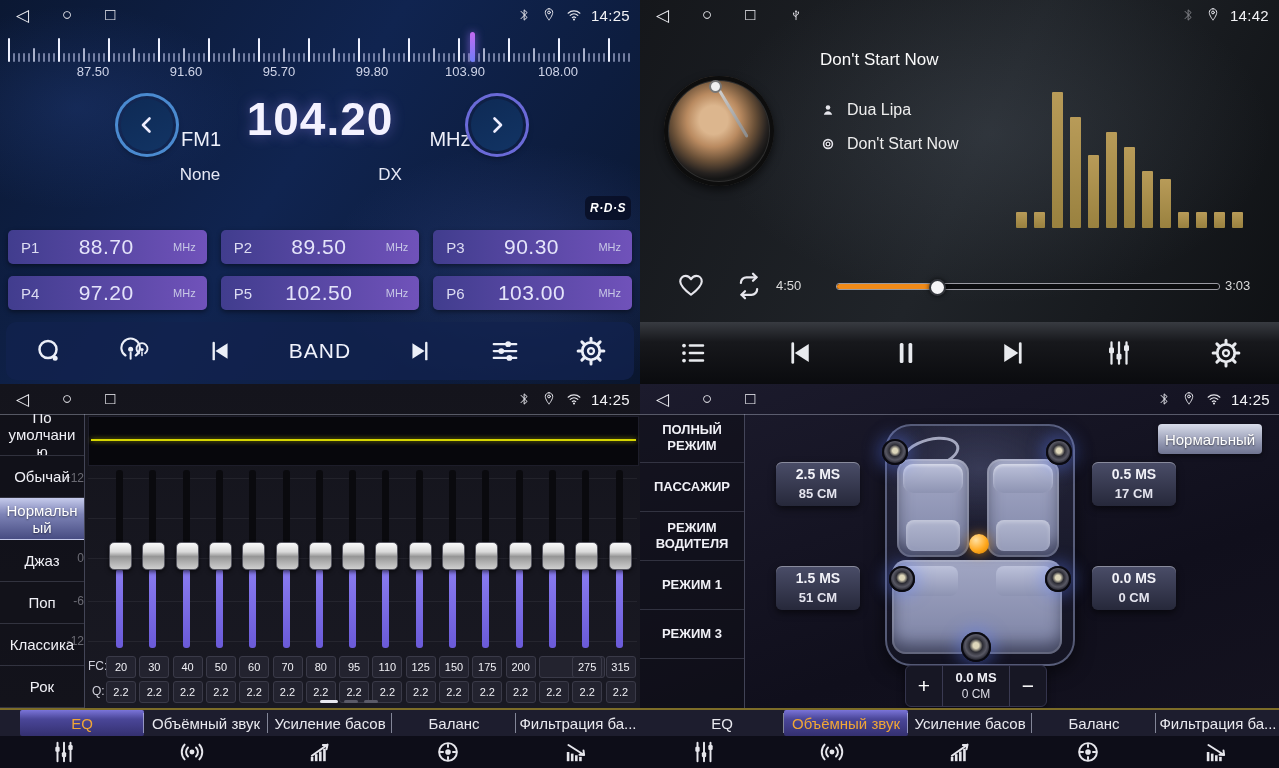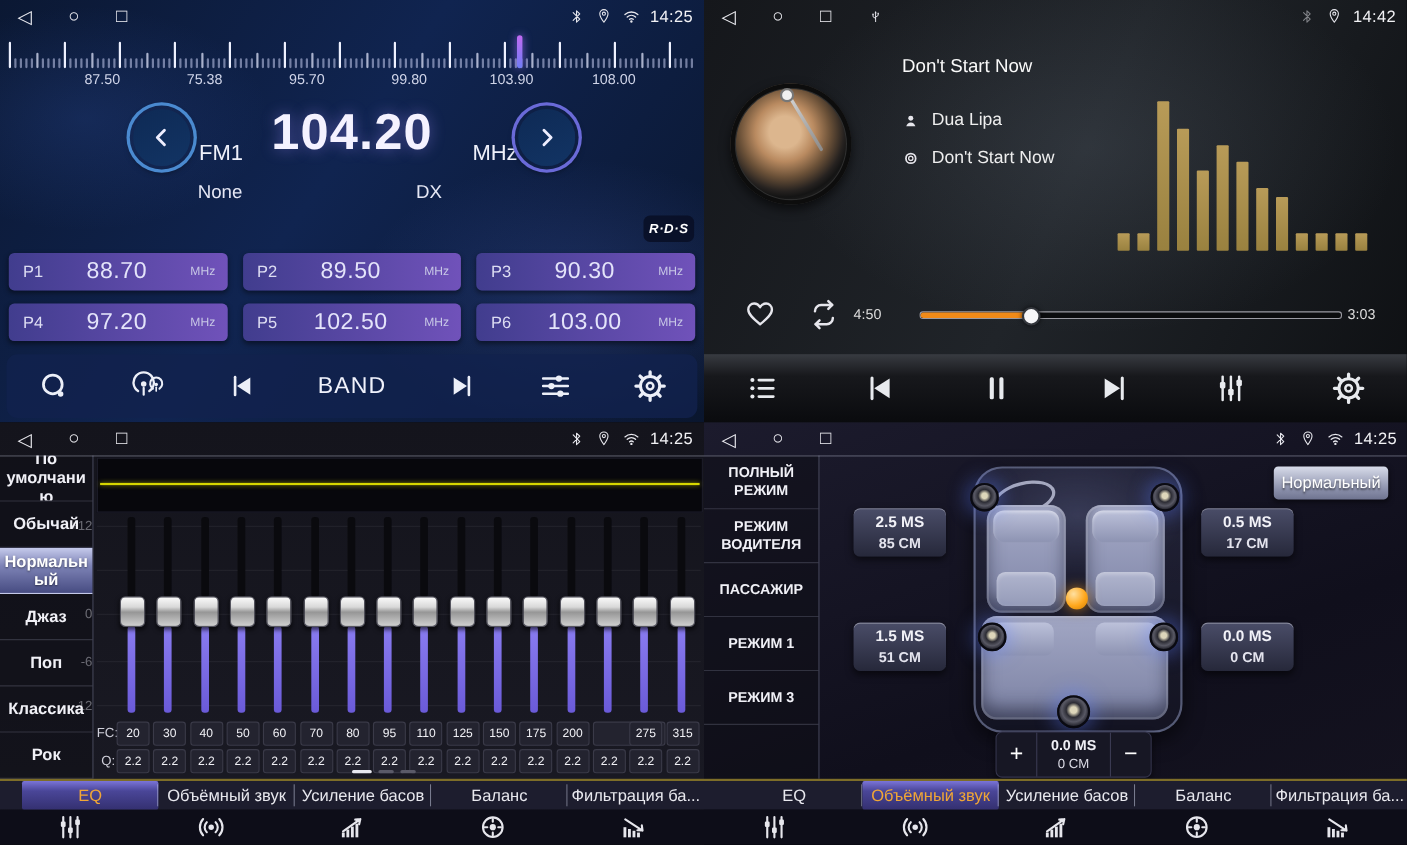--- a/index.html
+++ b/index.html
@@ -91,21 +91,21 @@
     background:#f6f6f8;border:2px solid #33363c;box-shadow:0 0 5px rgba(0,0,0,.7);}
   #pl-toolbar{position:absolute;left:0;top:322px;width:100%;height:62px;
     background:linear-gradient(180deg,#383b41,#17181c 32%,#0a0b0e);
     display:flex;align-items:center;justify-content:space-around;}
   #pl-toolbar .ic{cursor:pointer;color:#e8eaee;}
 
   
   .top-line{position:absolute;left:0;top:30px;right:0;height:1px;background:rgba(215,220,240,.35);z-index:4;}
   .side{position:absolute;left:0;top:30px;bottom:60px;background:rgba(14,14,22,.55);
     border-right:1px solid rgba(160,165,200,.35);z-index:3;}
-  #eq-side{width:84px;font-weight:bold;} #snd-side{width:104px;}
+  #eq-side{width:84px;} #snd-side{width:104px;}
   .side-item{display:flex;align-items:center;justify-content:center;text-align:center;
     color:#f0f0f6;cursor:pointer;border-bottom:1px solid rgba(200,205,235,.18);
     overflow:hidden;padding:0 4px;overflow-wrap:anywhere;}
   #eq-side .side-item{height:41px;font-size:15px;line-height:17px;}
   #snd-side .side-item{height:48px;font-size:13px;font-weight:bold;line-height:16px;}
   .side-item.sel{background:linear-gradient(180deg,#c6cbec 0%,#7d83b6 40%,#474c82 100%);
     color:#fff;text-shadow:0 1px 2px rgba(0,0,0,.5);}
   #eq-curve{position:absolute;left:88px;top:32px;width:549px;height:48px;background:#07070c;
     border:1px solid #1d1d2a;}
   #eq-curve .yline{position:absolute;left:2px;right:2px;top:22px;height:2px;background:#d6d600;
@@ -345,21 +345,21 @@
         <div class="tick" style="left: 595px;"></div>
         <div class="tick t3" style="left: 600px;"></div>
         <div class="tick" style="left: 605px;"></div>
         <div class="tick" style="left: 610px;"></div>
         <div class="tick" style="left: 615px;"></div>
         <div class="tick" style="left: 620px;"></div>
       </div>
     <div id="dial-indicator"></div>
     <div id="dial-labels">
         <div class="scale-label" style="left: 63px;">87.50</div>
-        <div class="scale-label" style="left: 156px;">75.38</div>
+        <div class="scale-label" style="left: 156px;">91.60</div>
         <div class="scale-label" style="left: 249px;">95.70</div>
         <div class="scale-label" style="left: 342px;">99.80</div>
         <div class="scale-label" style="left: 435px;">103.90</div>
         <div class="scale-label" style="left: 528px;">108.00</div>
       </div>
 
     <div class="tune-btn left">
       <svg viewBox="0 0 24 24" fill="none" stroke="#eef" stroke-width="2.6" stroke-linecap="round" stroke-linejoin="round">
           <path d="M14.5 5.5L8 12l6.5 6.5"></path>
         </svg>
@@ -870,22 +870,22 @@
               <circle cx="12" cy="18.8" r="1.6" fill="currentColor" stroke="none"></circle>
             </svg>
           </span>
         <span class="st-time">14:25</span>
       </div>
     </div>
     <div class="top-line"></div>
 
     <div class="side" id="snd-side">
         <div class="side-item">ПОЛНЫЙ РЕЖИМ</div>
+        <div class="side-item">ПАССАЖИР</div>
         <div class="side-item">РЕЖИМ ВОДИТЕЛЯ</div>
-        <div class="side-item">ПАССАЖИР</div>
         <div class="side-item">РЕЖИМ 1</div>
         <div class="side-item">РЕЖИМ 3</div>
       </div>
 
     <div id="profile-btn">Нормальный</div>
 
     <div id="cabin">
       <div class="wheel"></div>
       <div class="seat" style="left:10px;top:33px;width:72px;height:98px;"></div>
       <div class="seat" style="left:100px;top:33px;width:72px;height:98px;"></div>

